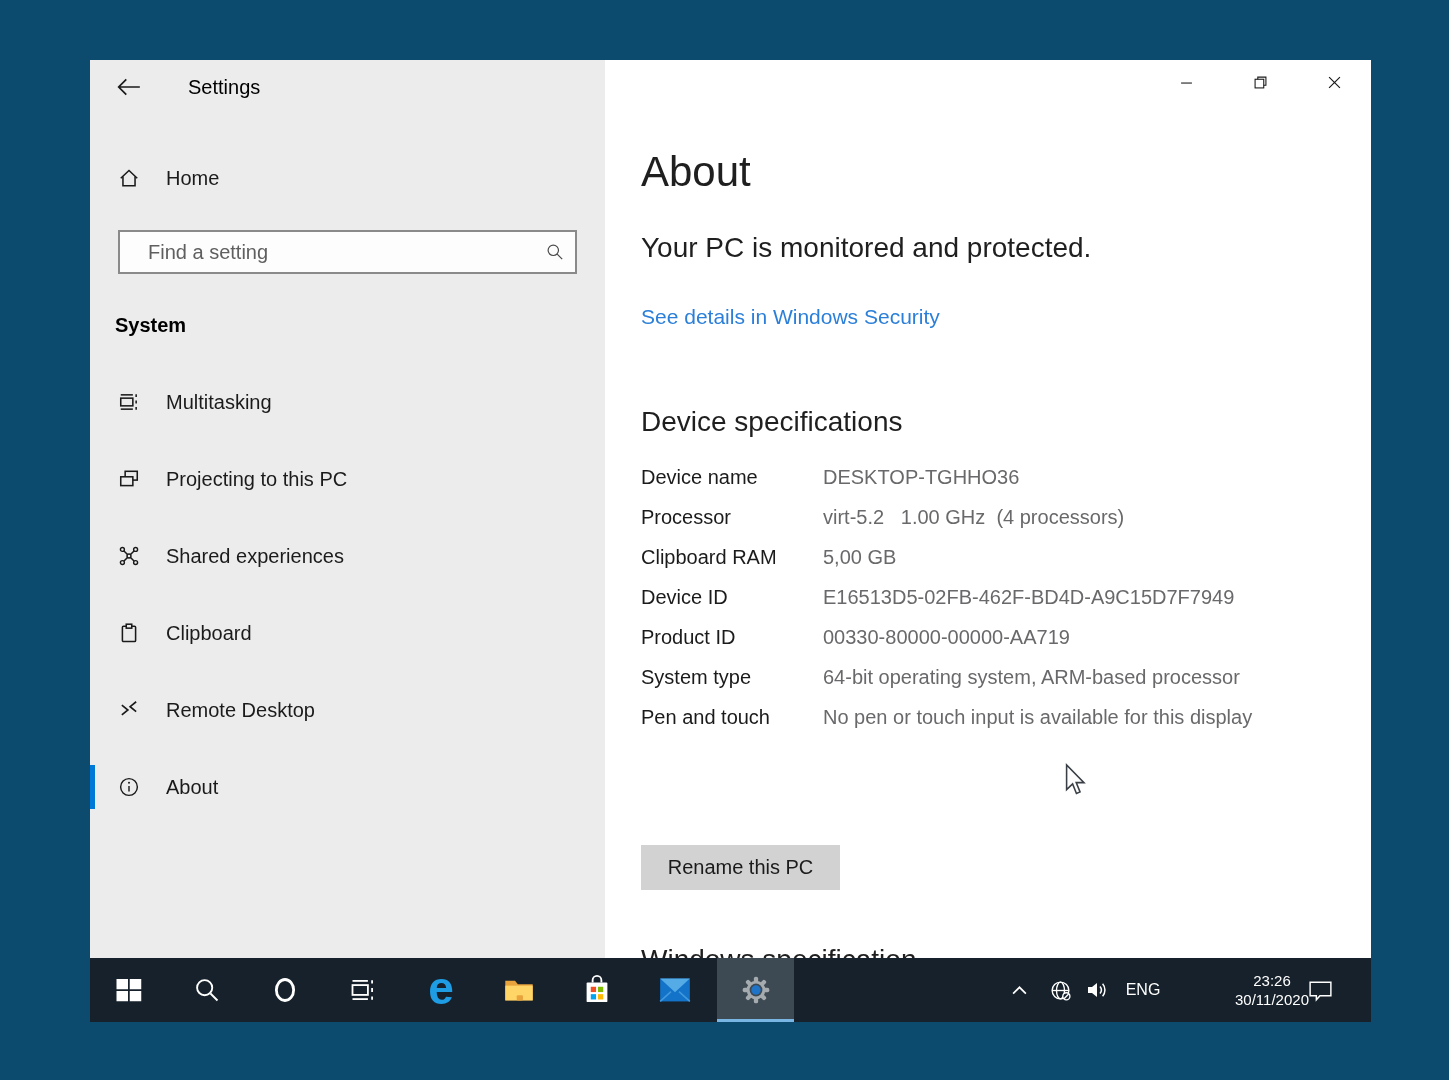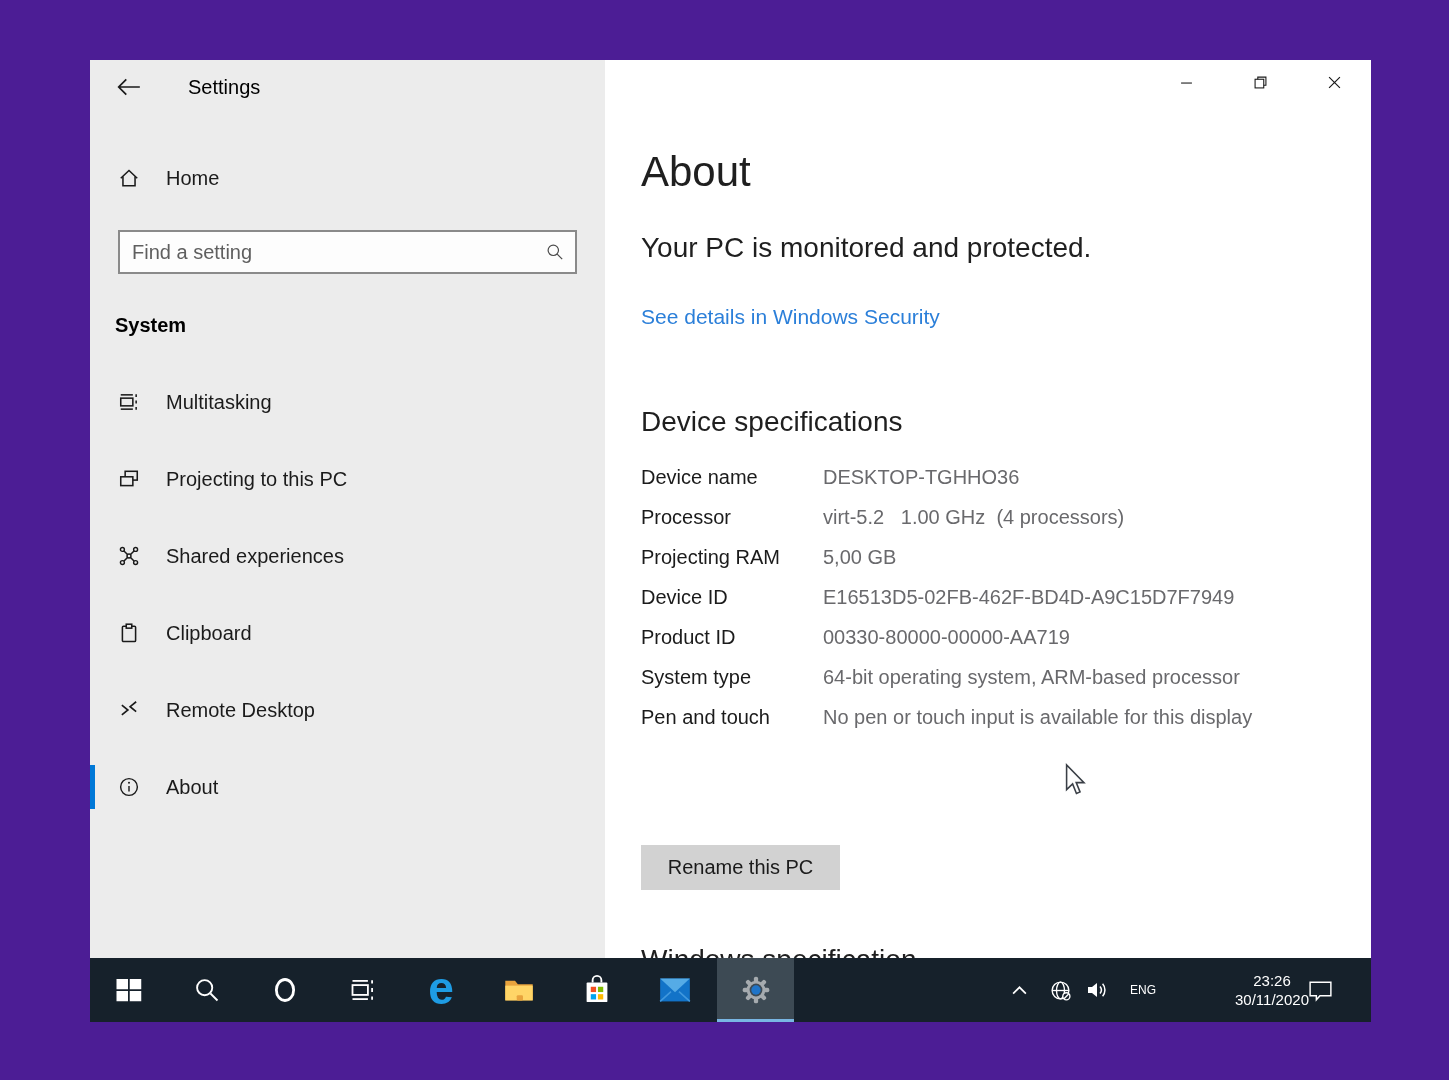--- a/index.html
+++ b/index.html
@@ -9,37 +9,37 @@
     --link:#2b7fd9;
     --taskbar-bg:#16212b;
     --tile-bg:#3d4a54;
     --tile-underline:#79b6e3;
     --text-dark:#1b1b1b;
     --text-gray:#69696c;
     --btn-bg:#d2d2d2;
   }
   *{margin:0;padding:0;box-sizing:border-box;}
   body{background:#000;font-family:"Liberation Sans",sans-serif;}
-  .stage{position:relative;width:1449px;height:1080px;background:#4c1d95;overflow:hidden;}
+  .stage{position:relative;width:1449px;height:1080px;background:#0c4a6e;overflow:hidden;}
 
   
   .window{position:absolute;left:90px;top:60px;width:1281px;height:898px;background:var(--content-bg);}
 
   
   .sidebar{position:absolute;left:0;top:0;width:515px;height:898px;background:var(--sidebar-bg);}
   .back-button{position:absolute;left:24px;top:14px;width:30px;height:28px;border:none;background:transparent;color:#1a1a1a;cursor:pointer;}
   .back-button svg{width:26px;height:22px;}
   .app-title{position:absolute;left:98px;top:16px;font-size:20px;color:#000;}
   .nav-row{position:absolute;left:0;width:515px;height:44px;display:flex;align-items:center;cursor:pointer;}
   .nav-row .icon{position:absolute;left:28px;width:22px;height:22px;color:#1a1a1a;display:flex;align-items:center;justify-content:center;}
   .nav-row .icon svg{width:22px;height:22px;}
   .nav-label{position:absolute;left:76px;font-size:20px;color:#1b1b1b;white-space:nowrap;}
   .nav-home{top:96px;}
   .searchbox{position:absolute;left:28px;top:170px;width:459px;height:44px;background:#fdfdfd;border:2px solid #8a8a8a;display:flex;align-items:center;}
-  .searchbox input{flex:1;border:none;outline:none;background:transparent;font-family:"Liberation Sans",sans-serif;font-size:20px;color:#1b1b1b;padding:0 12px;}
+  .searchbox input{flex:1;border:none;outline:none;background:transparent;font-family:"Liberation Sans",sans-serif;font-size:20px;color:#1b1b1b;padding:0 28px;}
   .searchbox input::placeholder{color:#5f5f5f;opacity:1;}
   .searchbox .mag{width:40px;height:100%;display:flex;align-items:center;justify-content:center;color:#4a4a4a;}
   .searchbox .mag svg{width:20px;height:20px;}
   .section-header{position:absolute;left:25px;top:254px;font-size:20px;font-weight:bold;color:#000;}
   .nav-item-1{top:320px;} .nav-item-2{top:397px;} .nav-item-3{top:474px;}
   .nav-item-4{top:551px;} .nav-item-5{top:628px;} .nav-item-6{top:705px;}
   .sel-bar{position:absolute;left:0;top:0;width:5px;height:44px;background:var(--accent);display:none;}
   .nav-row.selected .sel-bar{display:block;}
 
   
@@ -65,21 +65,21 @@
   .tb-left{position:absolute;left:0;top:0;display:flex;height:64px;}
   .tb-btn{width:78px;height:64px;border:none;background:transparent;display:flex;align-items:center;justify-content:center;cursor:pointer;color:#fff;}
   .tb-btn svg{display:block;}
   .tb-settings{position:absolute;left:627px;top:0;width:77px;height:64px;border:none;background:var(--tile-bg);display:flex;align-items:center;justify-content:center;cursor:pointer;}
   .tb-settings::after{content:"";position:absolute;left:0;bottom:0;width:100%;height:3px;background:var(--tile-underline);}
   .edge-e{font-size:46px;font-weight:bold;color:#1e9ce4;line-height:1;transform:translateY(-2px);}
   .tray-item{position:absolute;top:0;height:64px;display:flex;align-items:center;justify-content:center;background:transparent;border:none;cursor:pointer;color:#fff;}
   .tray-chevron{left:909px;width:40px;}
   .tray-network{left:950px;width:40px;}
   .tray-volume{left:987px;width:40px;}
-  .tray-lang{left:1029px;width:48px;font-size:12px;color:#fff;}
+  .tray-lang{left:1029px;width:48px;font-size:16px;color:#fff;}
   .tray-clock{left:1122px;width:120px;flex-direction:column;line-height:19px;font-size:15px;color:#fff;}
   .tray-action{left:1208px;width:44px;}
 </style>
 </head>
 <body>
 
 <div class="stage">
   <div class="window">
 
     <div class="sidebar">
@@ -210,21 +210,21 @@
       <div class="status-msg">Your PC is monitored and protected.</div>
       <a class="security-link">See details in Windows Security</a>
 
       <h2 class="specs-heading">Device specifications</h2>
 
       <div class="spec-table">
         <span class="spec-label">Device name</span>
         <span class="spec-value">DESKTOP-TGHHO36</span>
         <span class="spec-label">Processor</span>
         <span class="spec-value">virt-5.2   1.00 GHz  (4 processors)</span>
-        <span class="spec-label">Projecting RAM</span>
+        <span class="spec-label">Clipboard RAM</span>
         <span class="spec-value">5,00 GB</span>
         <span class="spec-label">Device ID</span>
         <span class="spec-value">E16513D5-02FB-462F-BD4D-A9C15D7F7949</span>
         <span class="spec-label">Product ID</span>
         <span class="spec-value">00330-80000-00000-AA719</span>
         <span class="spec-label">System type</span>
         <span class="spec-value">64-bit operating system, ARM-based processor</span>
         <span class="spec-label">Pen and touch</span>
         <span class="spec-value">No pen or touch input is available for this display</span>
       </div>

